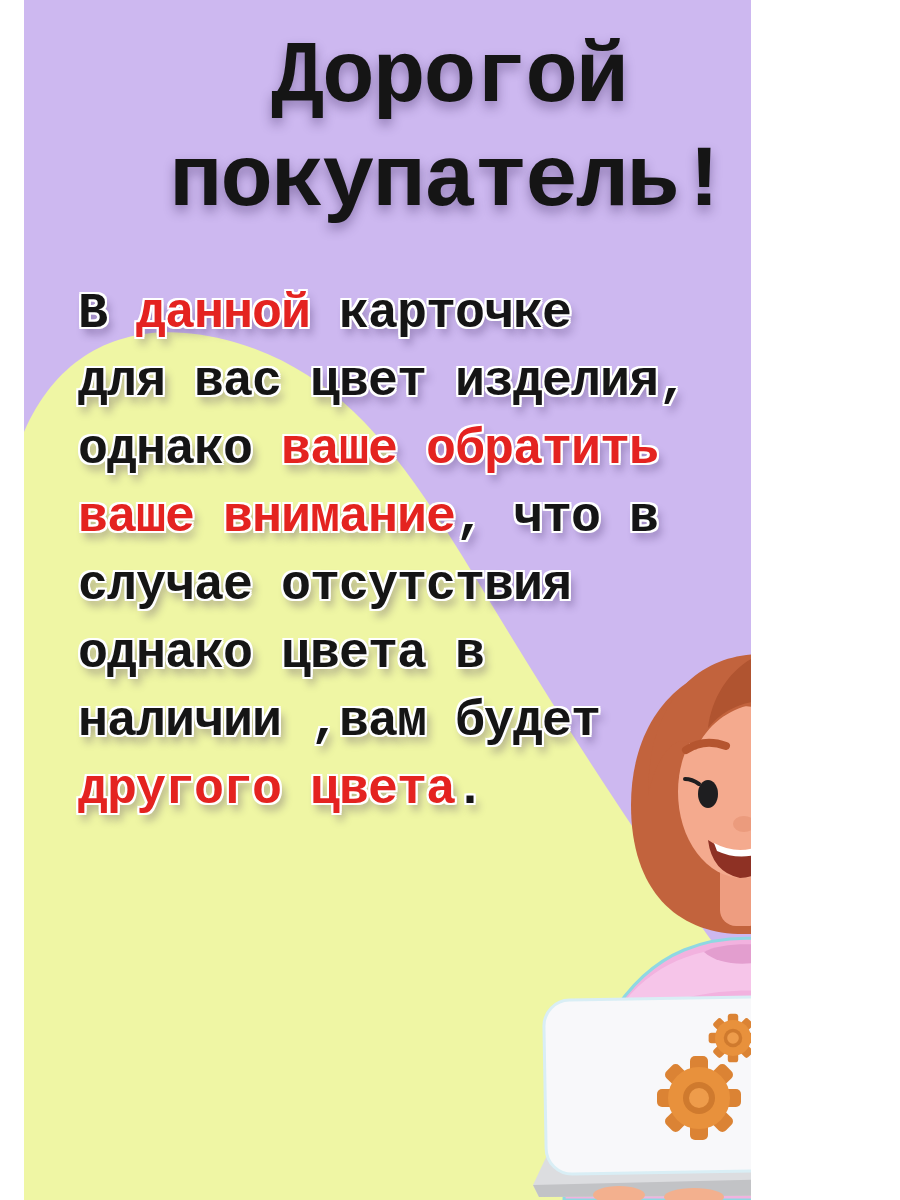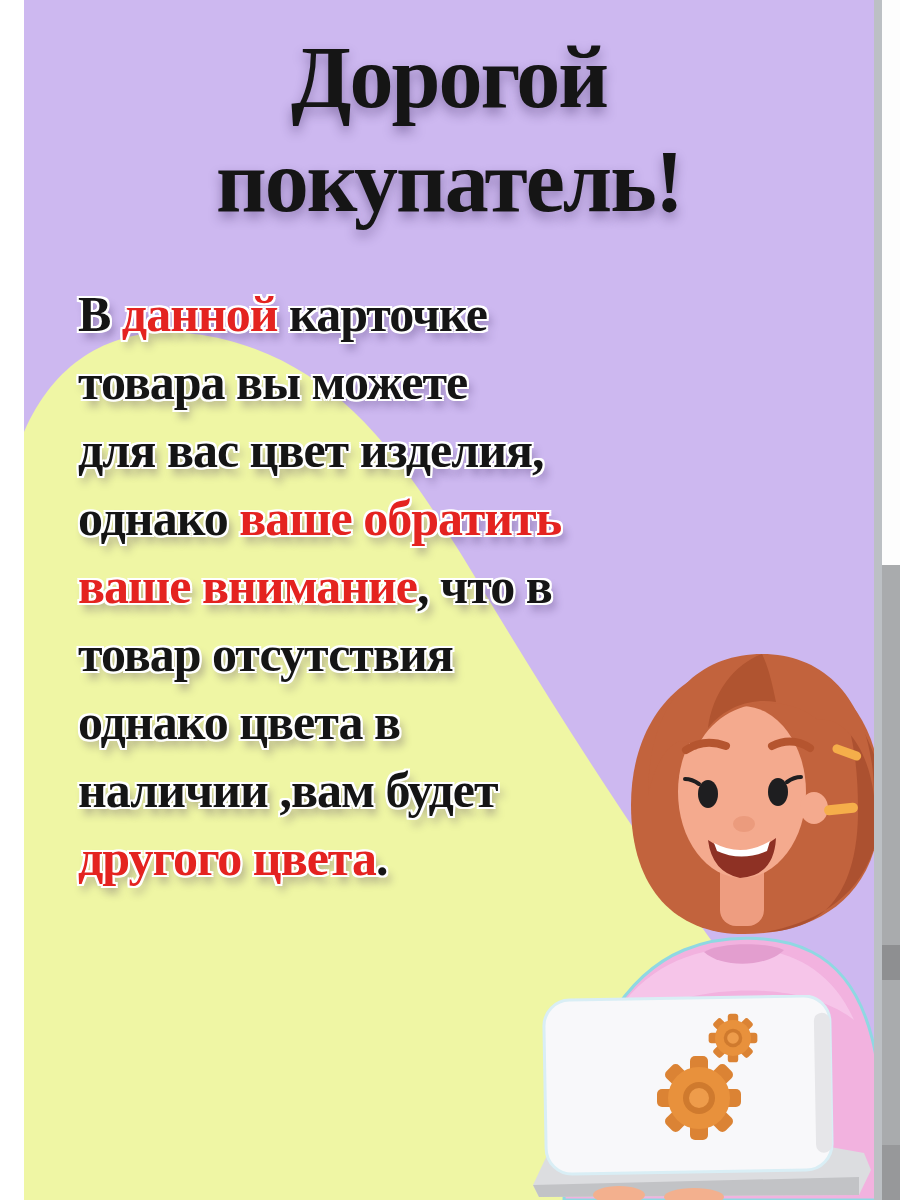--- a/index.html
+++ b/index.html
@@ -1,17 +1,17 @@
 <!DOCTYPE html>
 <html><head>
 <meta charset="utf-8">
 <style>
   html,body{margin:0;padding:0;background:#ffffff;}
-  .stage{position:relative;width:900px;height:1200px;overflow:hidden;background:#a3a3a3;
-         font-family:Liberation Serif, serif;}
+  .stage{position:relative;width:751px;height:1200px;overflow:hidden;background:#a3a3a3;
+         font-family:Liberation Mono, monospace;}
   .left-margin{position:absolute;left:0;top:0;width:24px;height:1200px;background:#ffffff;}
   .card{position:absolute;left:24px;top:0;width:850px;height:1200px;background:#cdb8f0;overflow:hidden;}
   .blob-svg{position:absolute;left:0;top:0;z-index:1;}
   .title{position:absolute;left:0;top:26px;width:850px;text-align:center;z-index:6;
          font-weight:bold;font-size:88px;line-height:104px;letter-spacing:-2px;color:#151515;
          text-shadow:0 6px 12px rgba(50,30,85,.40);}
   .body-text{position:absolute;left:54px;top:280px;width:680px;z-index:3;}
   .body-line{font-weight:bold;font-size:50px;line-height:68px;letter-spacing:-1px;white-space:nowrap;
          text-shadow:-2px -2px 0 #fff,2px -2px 0 #fff,-2px 2px 0 #fff,2px 2px 0 #fff,
                      -2px 0 0 #fff,2px 0 0 #fff,0 -2px 0 #fff,0 2px 0 #fff,
@@ -41,25 +41,24 @@
                C 520,692 600,820 700,958 C 760,1042 800,1118 818,1200 L 0,1200 Z" fill="#eff6a4"></path>
     </svg>
 
     <div class="title">
       <div>Дорогой</div>
       <div>покупатель!</div>
     </div>
 
     <div class="body-text">
         <div class="body-line"><span class="seg-black">В </span><span class="seg-red">данной</span><span class="seg-black"> карточке</span></div>
-        <div class="body-line"><span class="seg-black">товара вы можете</span></div>
         <div class="body-line"><span class="seg-black">для вас цвет изделия,</span></div>
         <div class="body-line"><span class="seg-black">однако </span><span class="seg-red">ваше обратить</span></div>
         <div class="body-line"><span class="seg-red">ваше внимание</span><span class="seg-black">, что в</span></div>
-        <div class="body-line"><span class="seg-black">товар отсутствия</span></div>
+        <div class="body-line"><span class="seg-black">случае отсутствия</span></div>
         <div class="body-line"><span class="seg-black">однако цвета в</span></div>
         <div class="body-line"><span class="seg-black">наличии ,вам будет</span></div>
         <div class="body-line"><span class="seg-red">другого цвета</span><span class="seg-black">.</span></div>
       </div>
 
     <svg class="character-svg" width="338" height="600" viewBox="0 0 338 600">
 
       <ellipse cx="318" cy="548" rx="50" ry="62" fill="#64a9da"></ellipse>
 
       <path d="M 292,438 C 330,468 348,520 342,600 L 278,600 C 266,540 268,478 292,438 Z" fill="#f1a183"></path>

